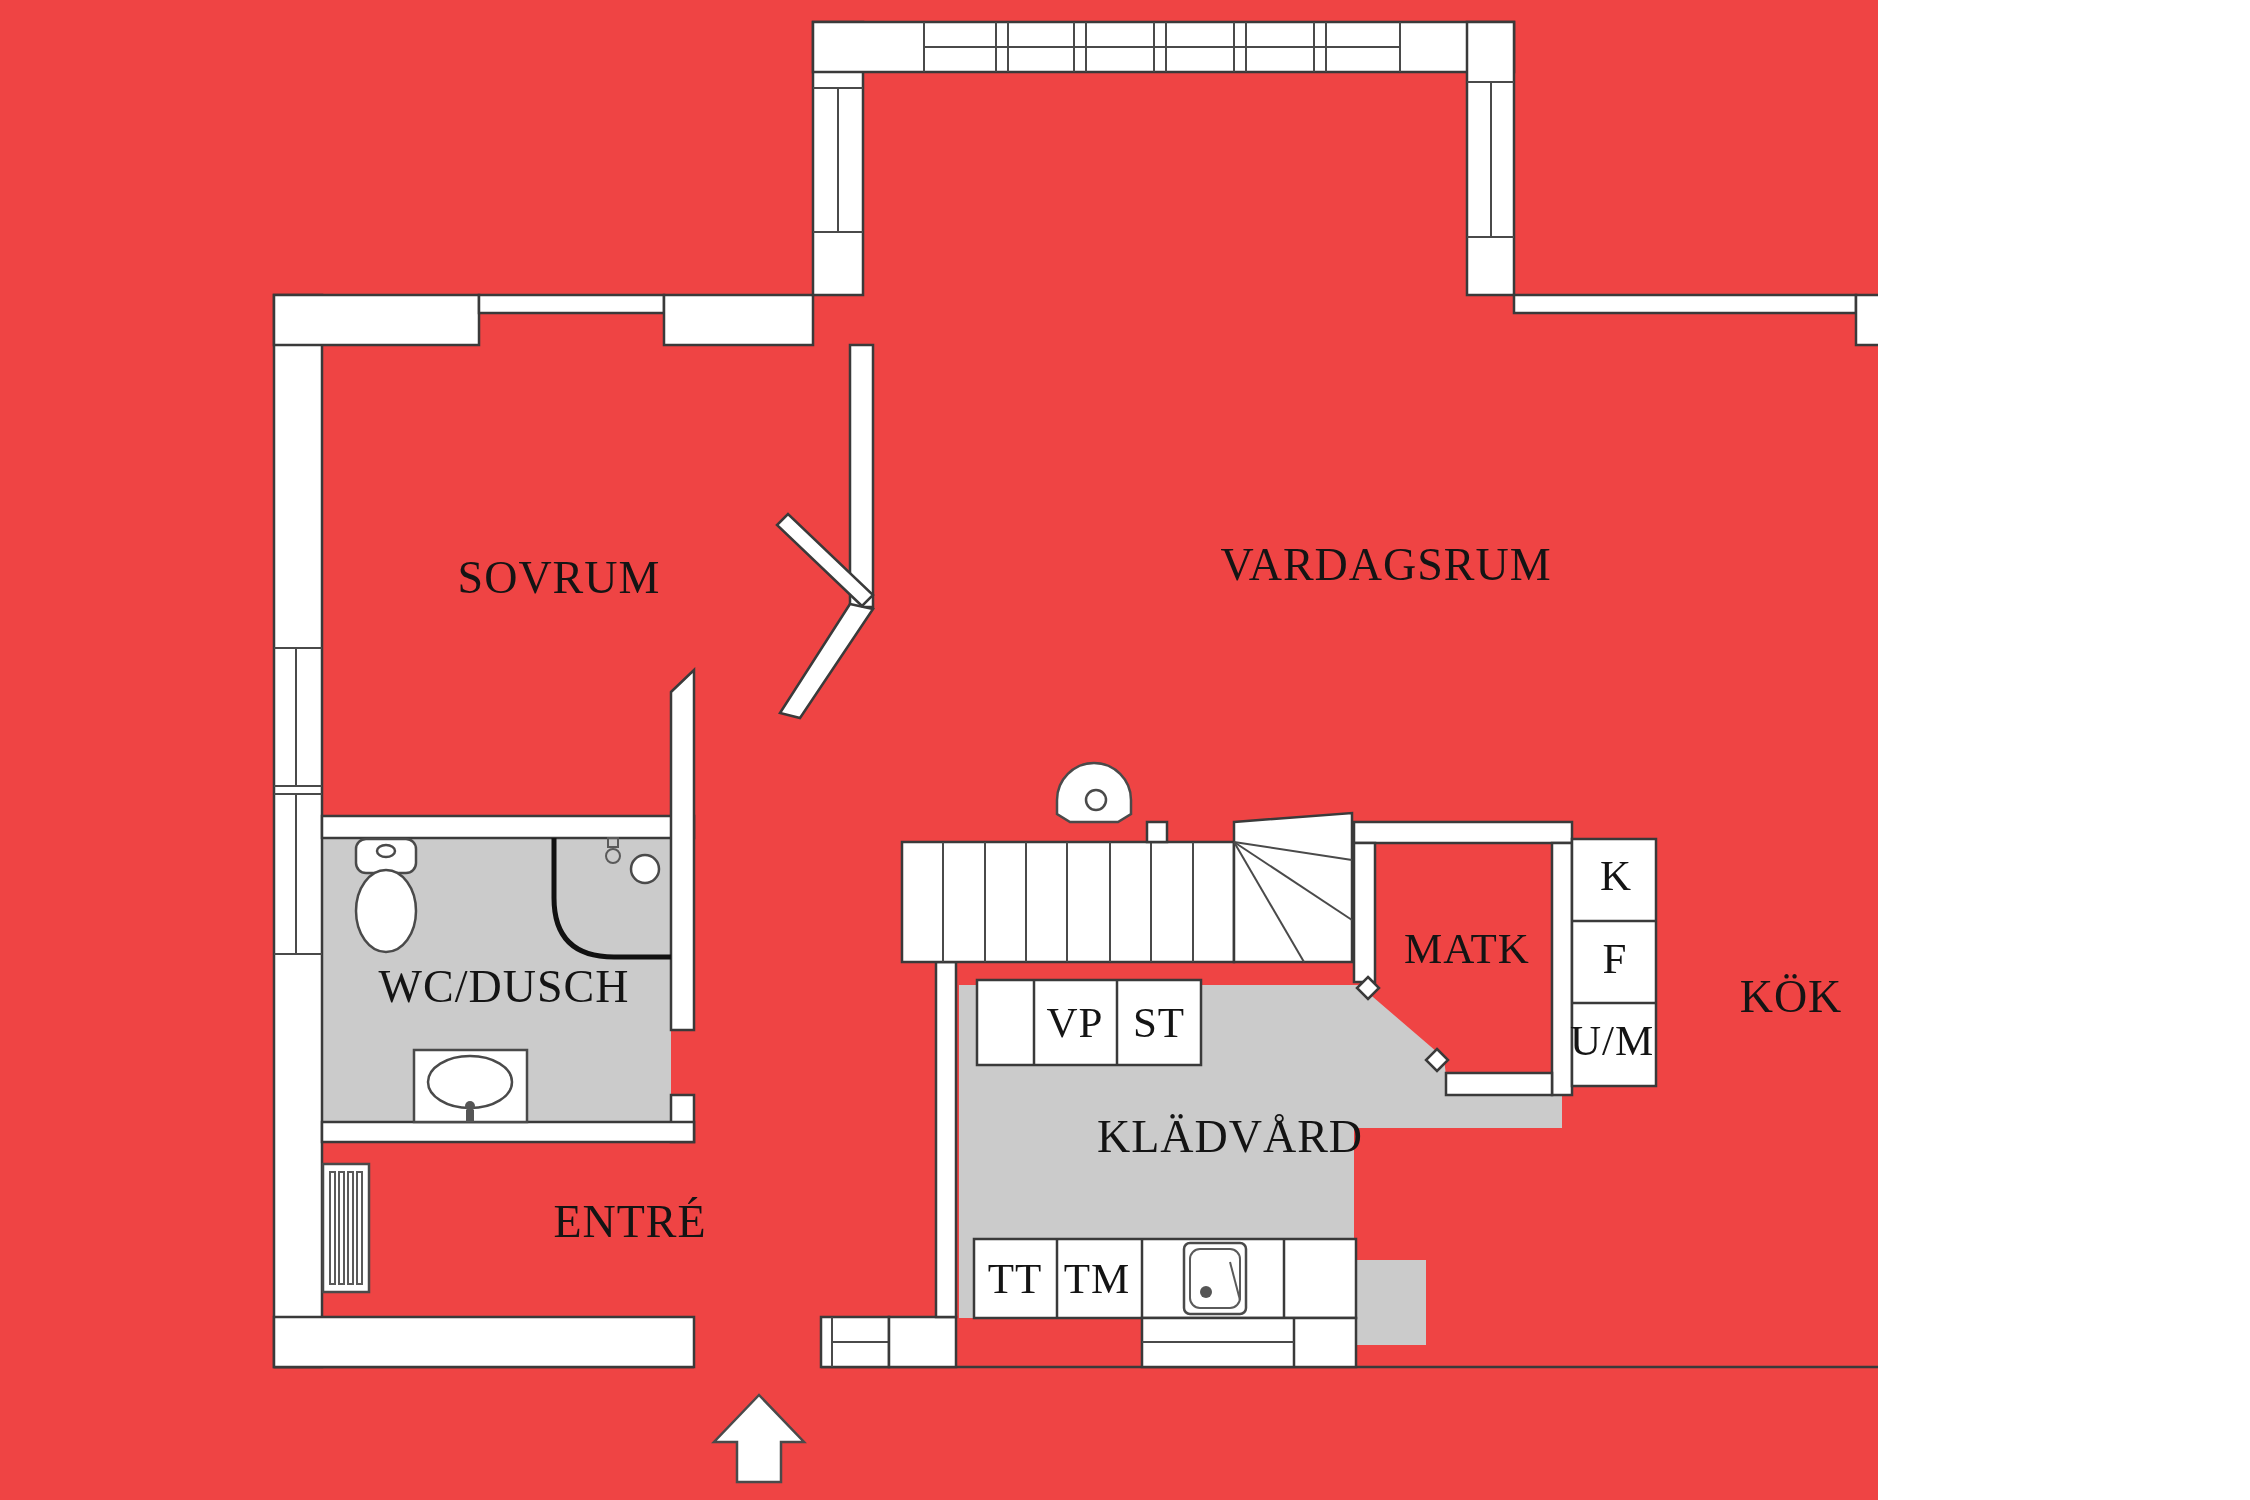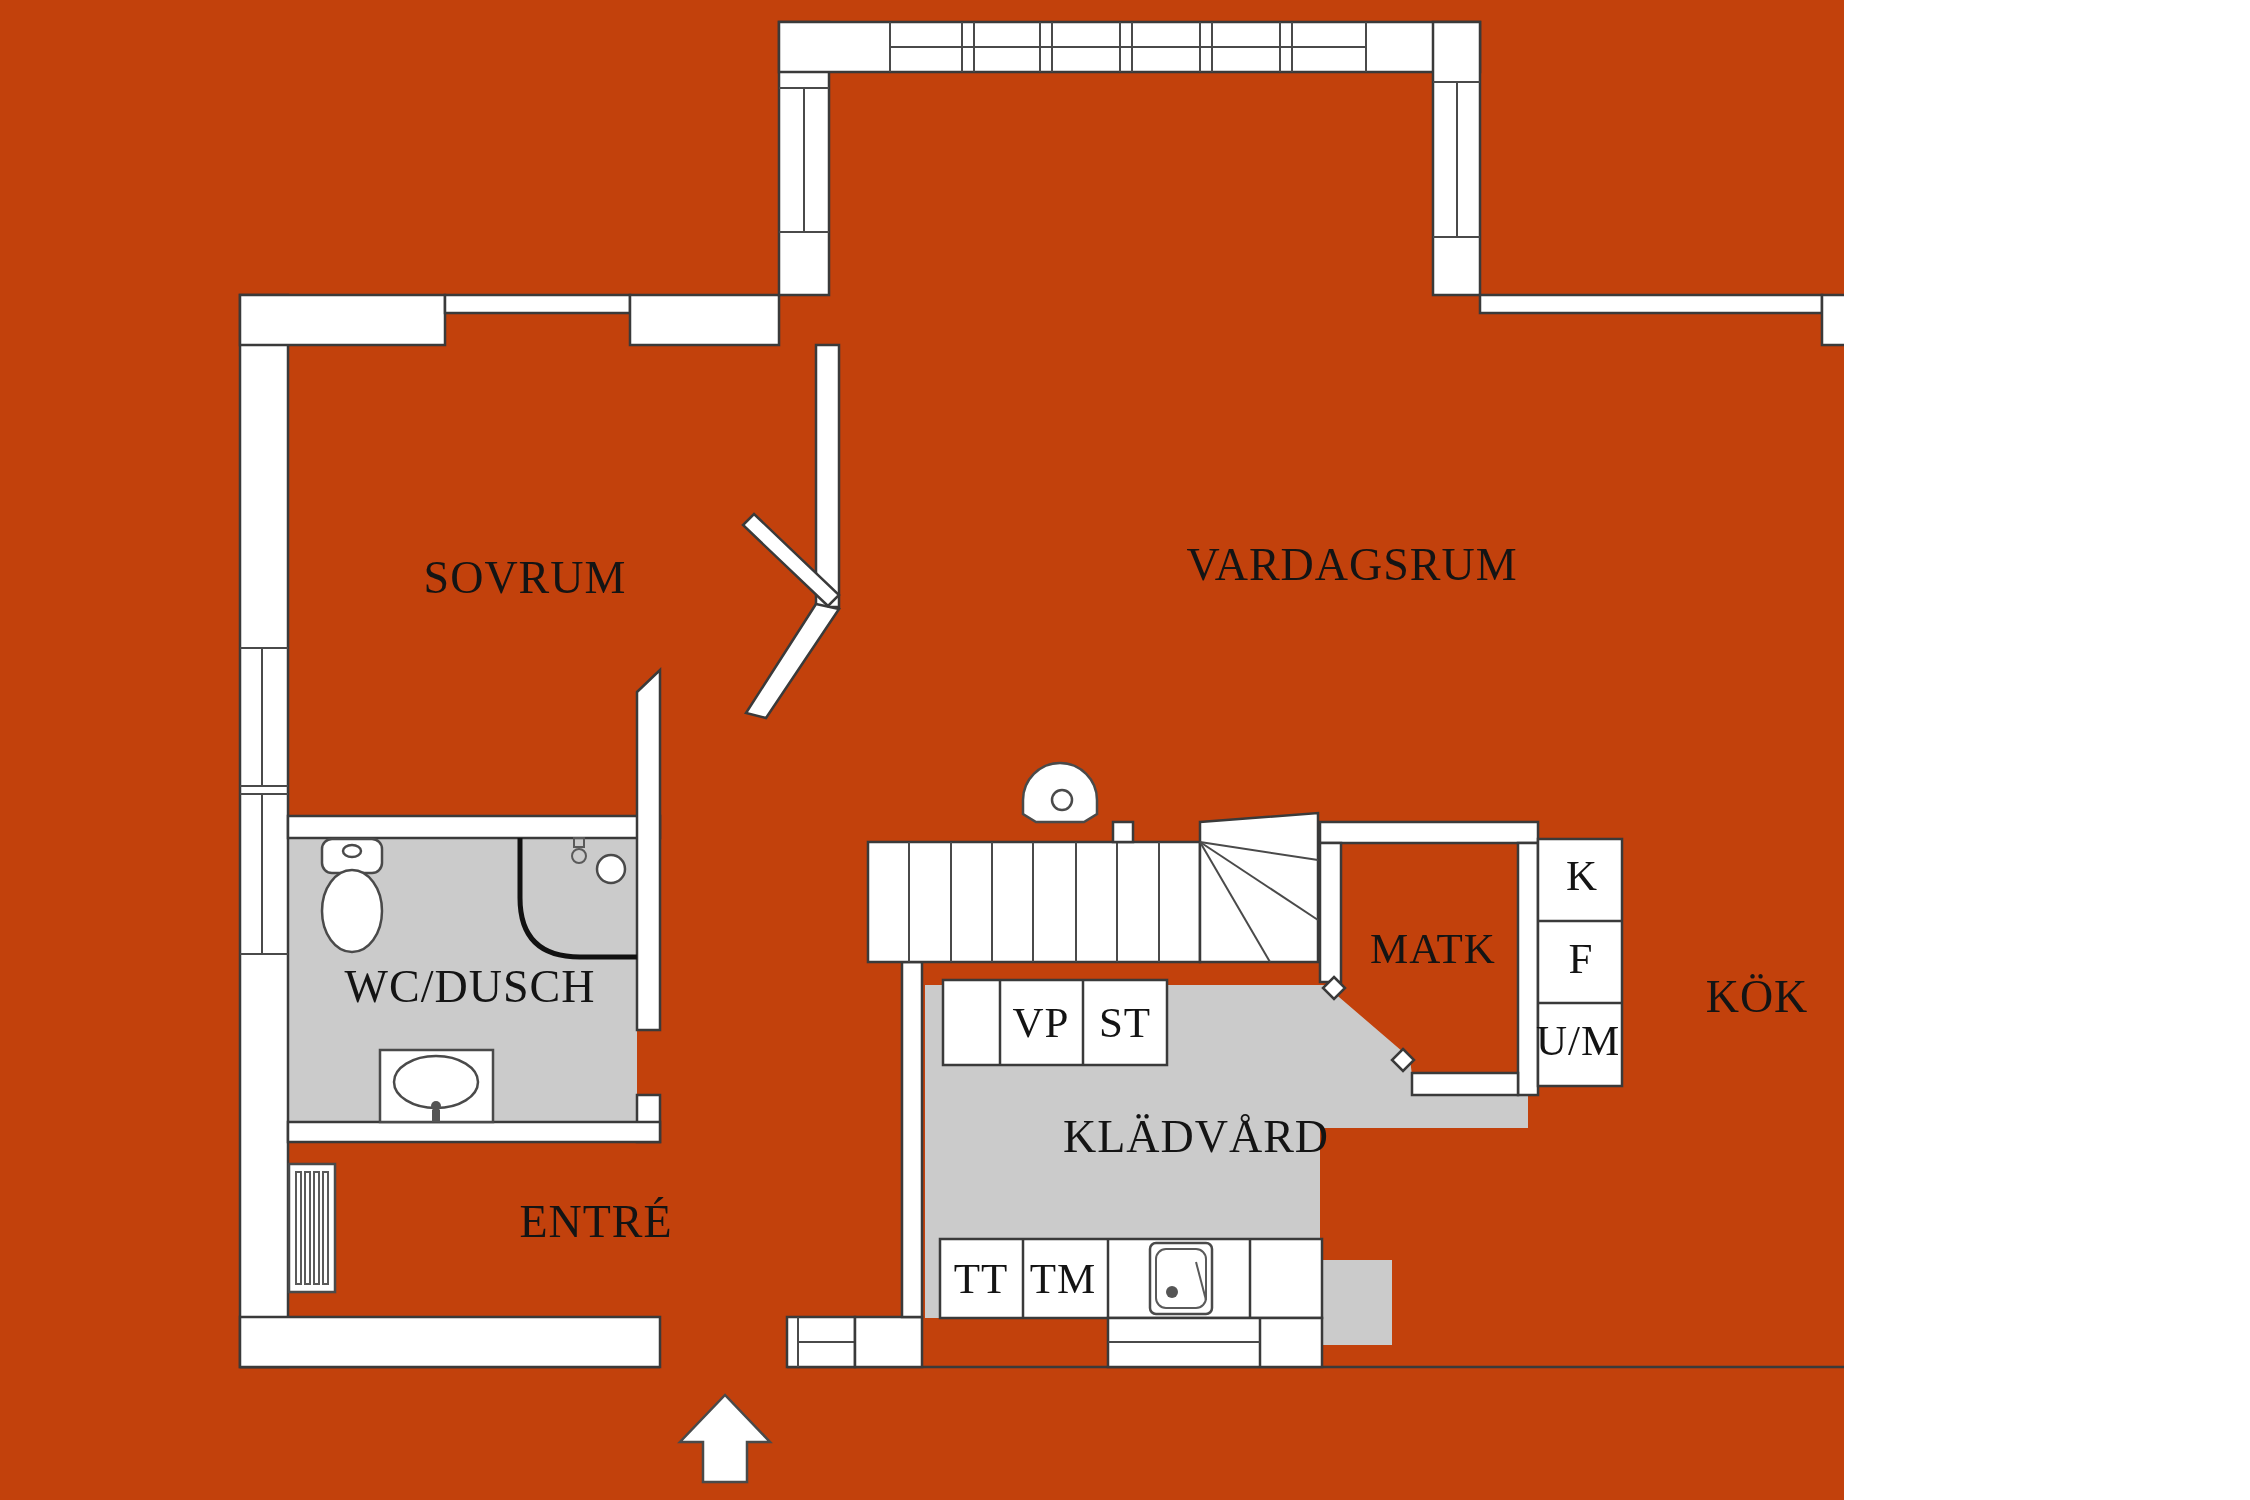--- a/index.html
+++ b/index.html
@@ -1,16 +1,16 @@
 <!DOCTYPE html>
 <html><head>
 <meta charset="utf-8">
 <style>
   html,body{margin:0;padding:0;background:#ffffff;}
-  .page{width:1844px;height:1500px;background:#c2410c;position:relative;overflow:hidden;}
+  .page{width:1844px;height:1500px;background:#ef4444;position:relative;overflow:hidden;padding-left:34px;}
   svg{display:block;}
   text{font-family:"Liberation Serif","DejaVu Serif",serif;fill:#141414;letter-spacing:1px;}
   .room-label{font-size:46px;}
   .small-label{font-size:43px;}
   .wall{fill:#ffffff;stroke:#3a3a3a;stroke-width:2.5;}
   .wallline{stroke:#3a3a3a;stroke-width:2.5;fill:none;}
   .thinline{stroke:#4a4a4a;stroke-width:2;fill:none;}
   .fixture{fill:#ffffff;stroke:#4a4a4a;stroke-width:2.5;}
   .fixture-thin{fill:none;stroke:#5a5a5a;stroke-width:2;}
   .grayfill{fill:#cbcbcb;stroke:none;}

